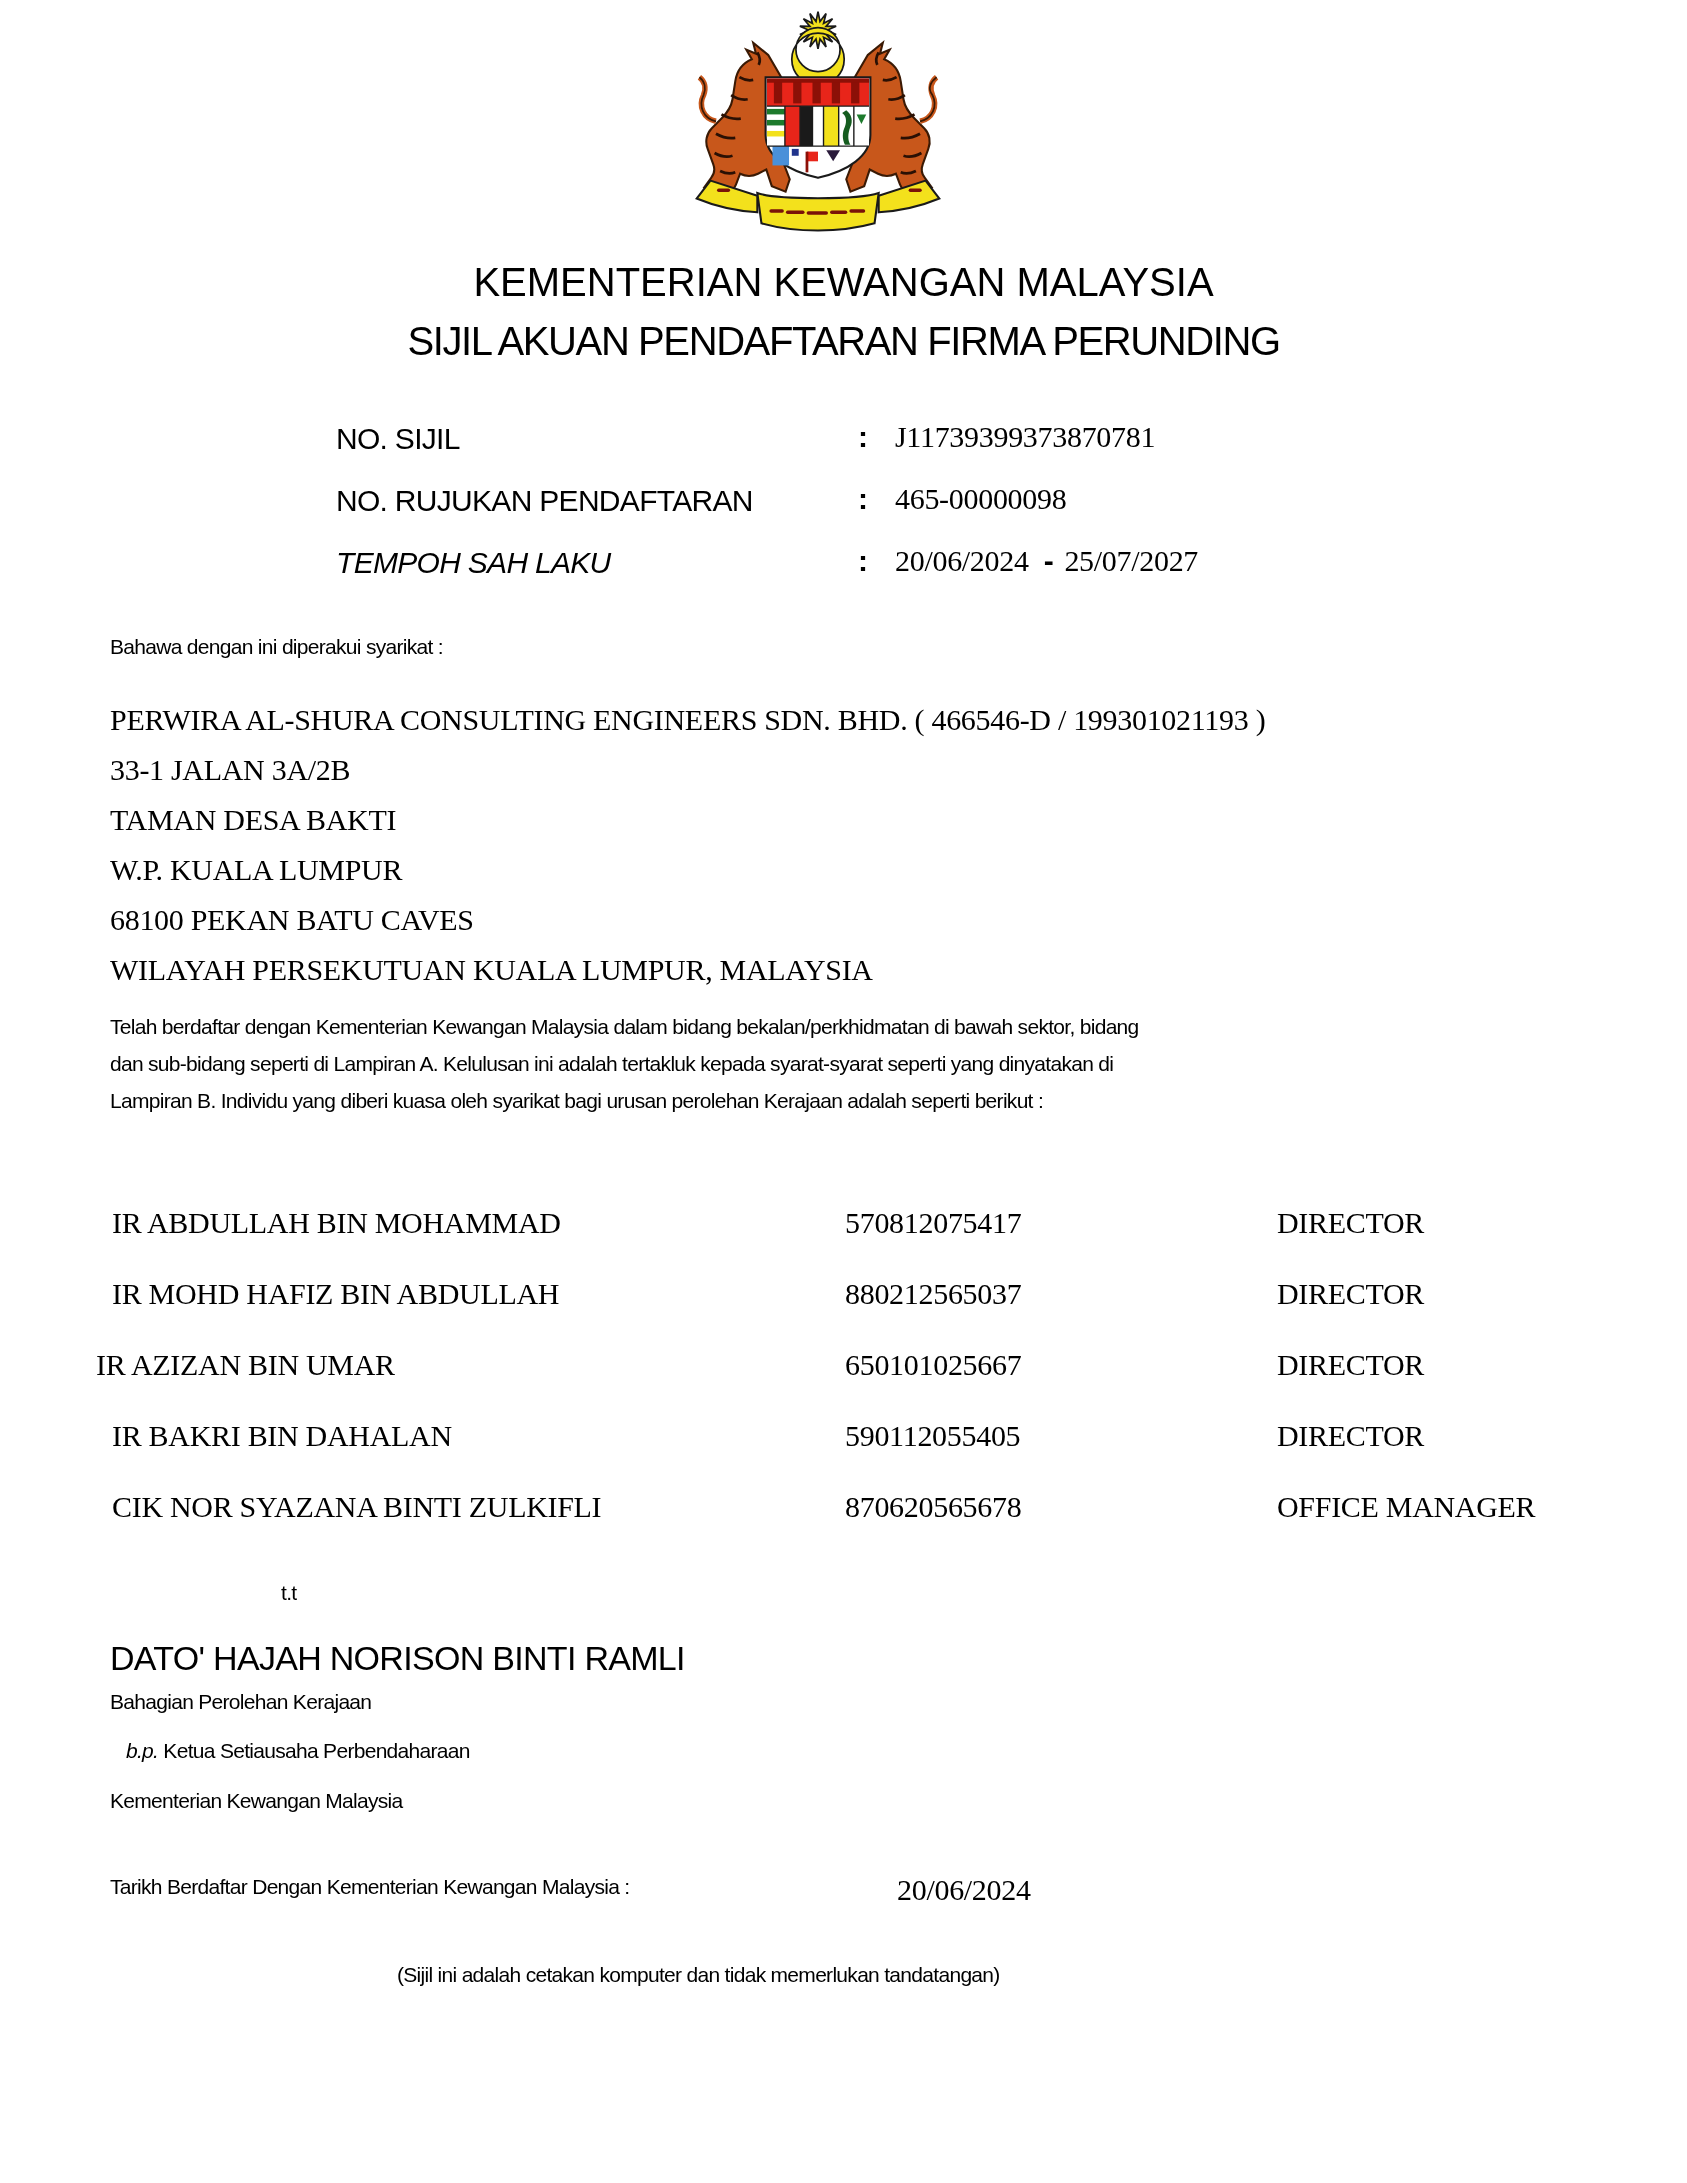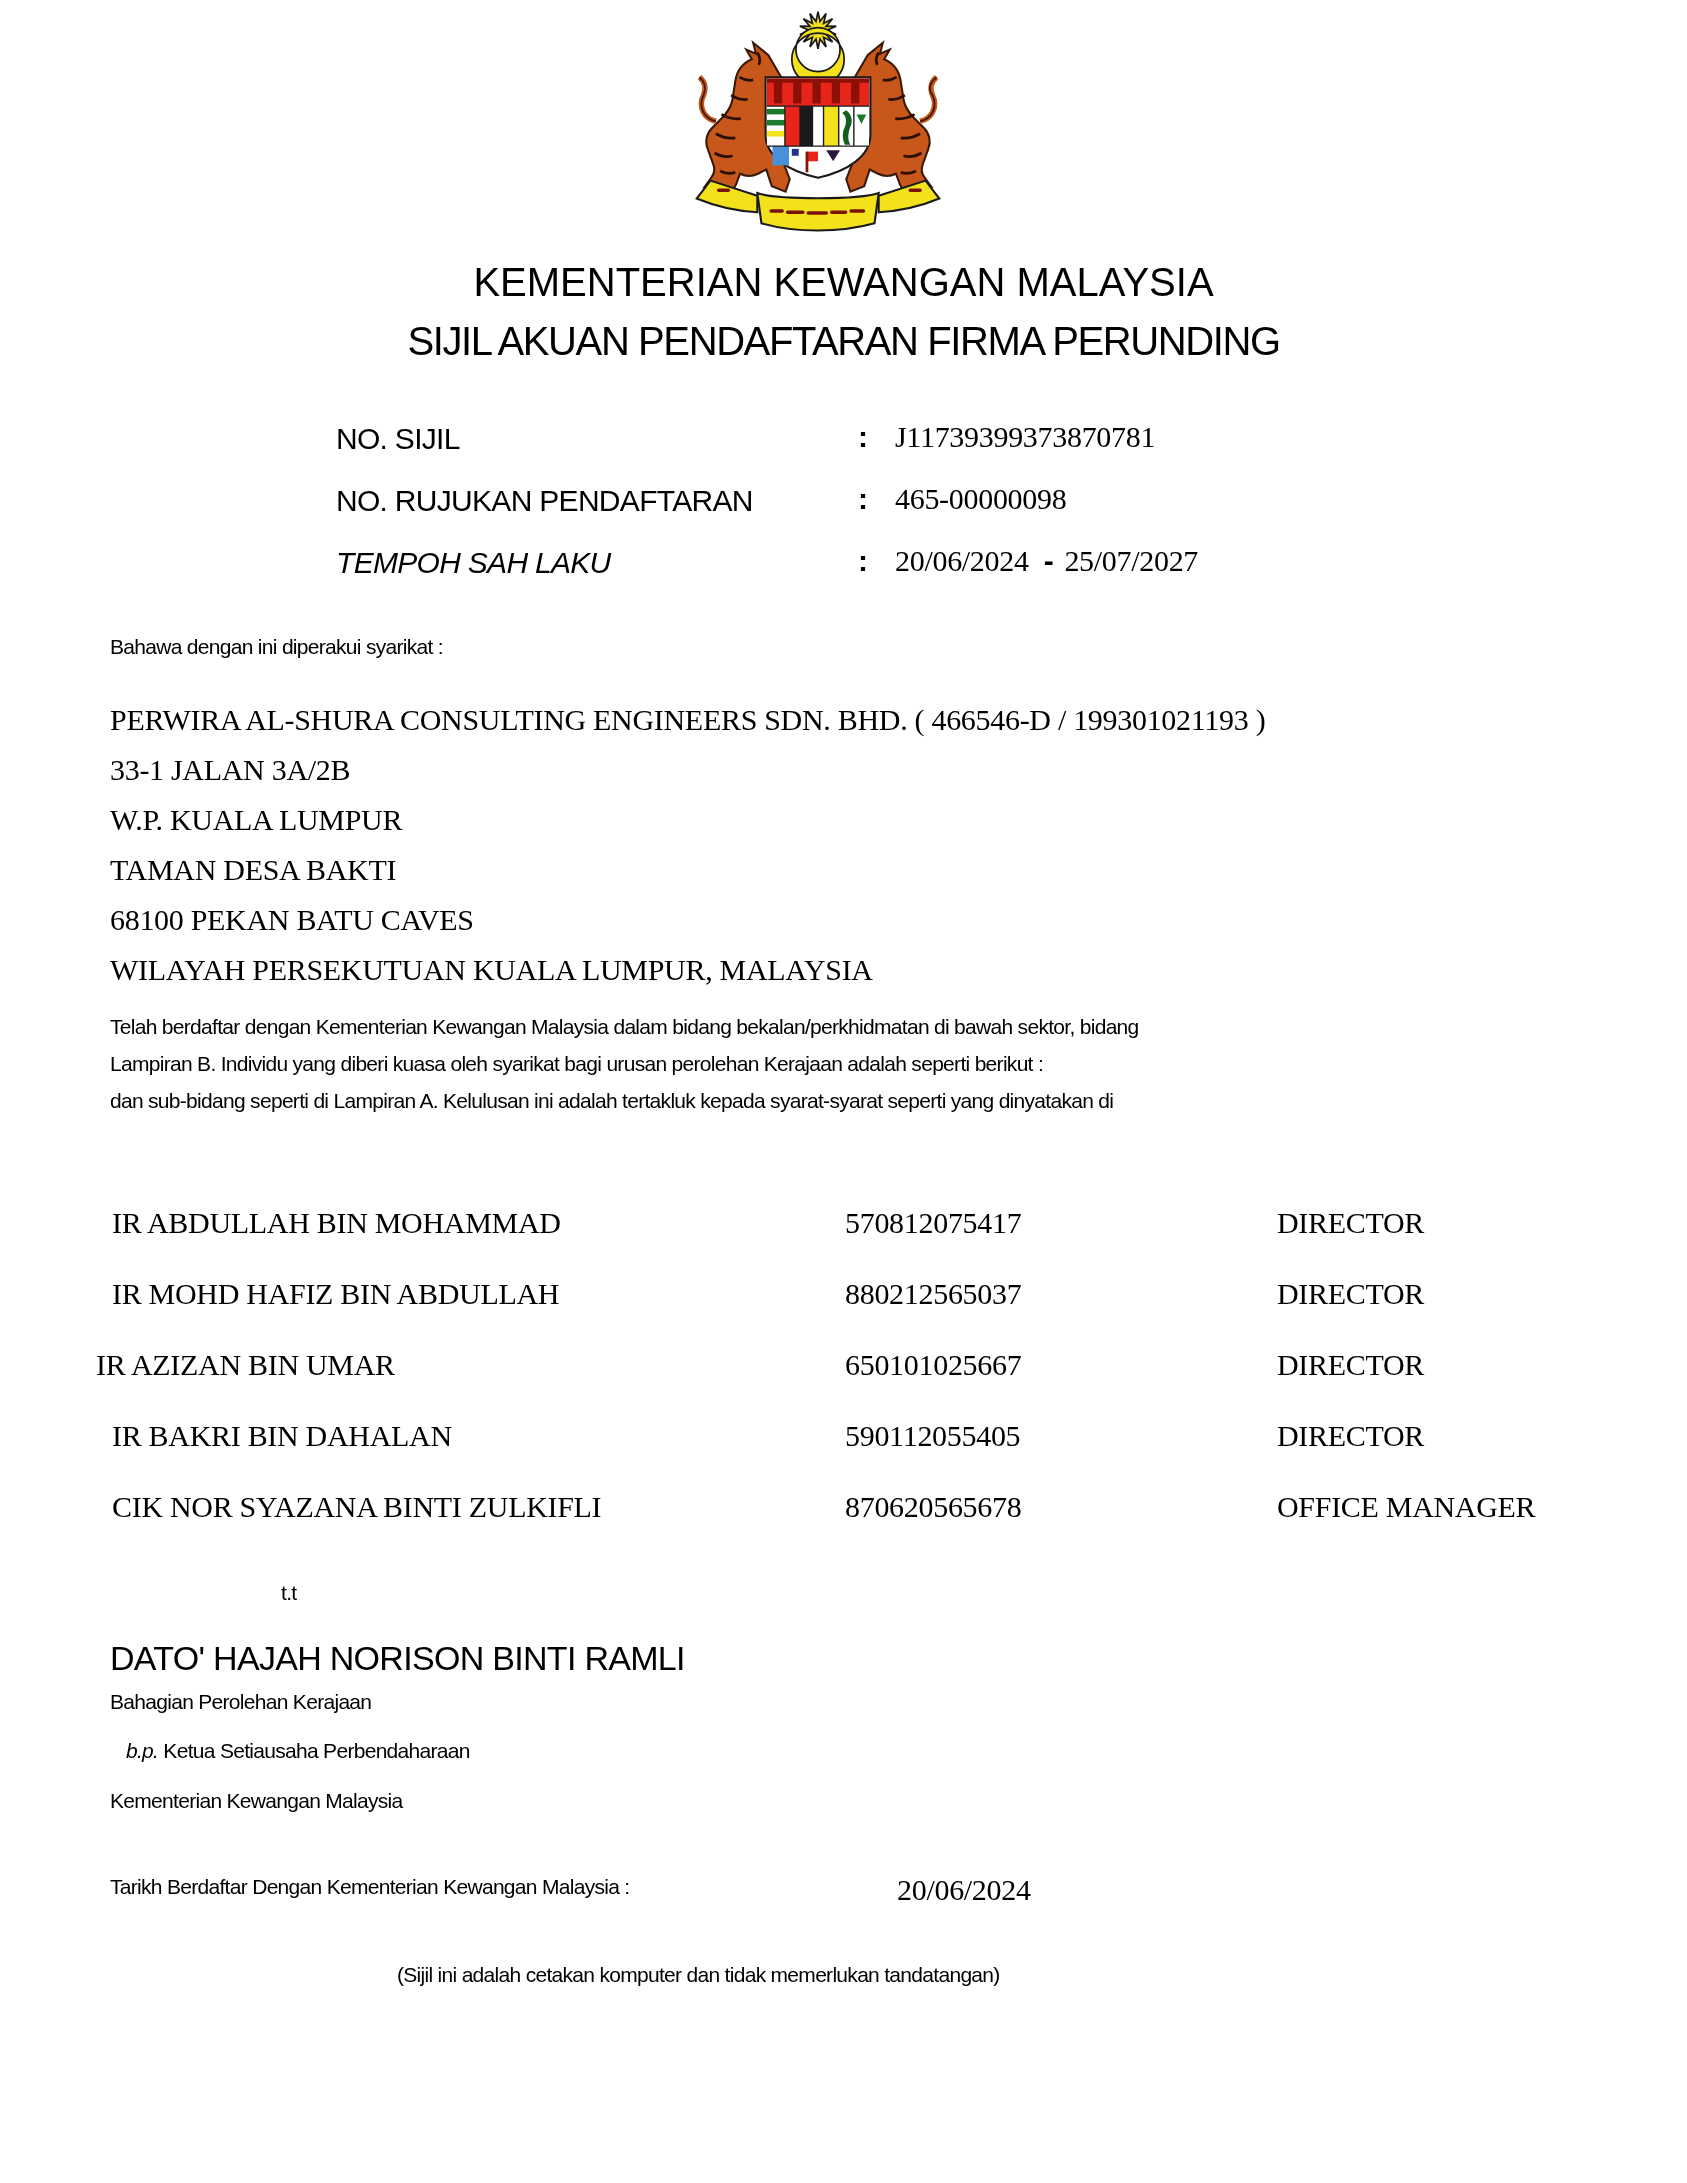--- a/index.html
+++ b/index.html
@@ -134,30 +134,30 @@
   <div class="abs serif value" style="left:895px;top:544px;">
     <span>20/06/2024</span><span class="sep-dash" style="margin-left:15px;">-</span><span style="margin-left:11px;">25/07/2027</span>
   </div>
 </div>
 
 <div class="abs sans body40" style="left:110px;top:635px;">Bahawa dengan ini diperakui syarikat :</div>
 
 <div class="abs serif value" style="left:110px;top:695px;line-height:50px;">
   <div>PERWIRA AL-SHURA CONSULTING ENGINEERS SDN. BHD. ( 466546-D / 199301021193 )</div>
   <div>33-1 JALAN 3A/2B</div>
+  <div>TAMAN DESA BAKTI</div>
   <div>W.P. KUALA LUMPUR</div>
-  <div>TAMAN DESA BAKTI</div>
   <div>68100 PEKAN BATU CAVES</div>
   <div>WILAYAH PERSEKUTUAN KUALA LUMPUR, MALAYSIA</div>
 </div>
 
 <div class="abs sans body40" style="left:110px;top:1008px;line-height:37px;">
   <div>Telah berdaftar dengan Kementerian Kewangan Malaysia dalam bidang bekalan/perkhidmatan di bawah sektor, bidang</div>
+  <div>dan sub-bidang seperti di Lampiran A. Kelulusan ini adalah tertakluk kepada syarat-syarat seperti yang dinyatakan di</div>
   <div>Lampiran B. Individu yang diberi kuasa oleh syarikat bagi urusan perolehan Kerajaan adalah seperti berikut :</div>
-  <div>dan sub-bidang seperti di Lampiran A. Kelulusan ini adalah tertakluk kepada syarat-syarat seperti yang dinyatakan di</div>
 </div>
 
 <div>
   <div>
     <div class="abs serif value" style="left:112px;top:1206px;">IR ABDULLAH BIN MOHAMMAD</div>
     <div class="abs serif value" style="left:845px;top:1206px;">570812075417</div>
     <div class="abs serif value" style="left:1277px;top:1206px;">DIRECTOR</div>
   </div>
   <div>
     <div class="abs serif value" style="left:112px;top:1277px;">IR MOHD HAFIZ BIN ABDULLAH</div>

